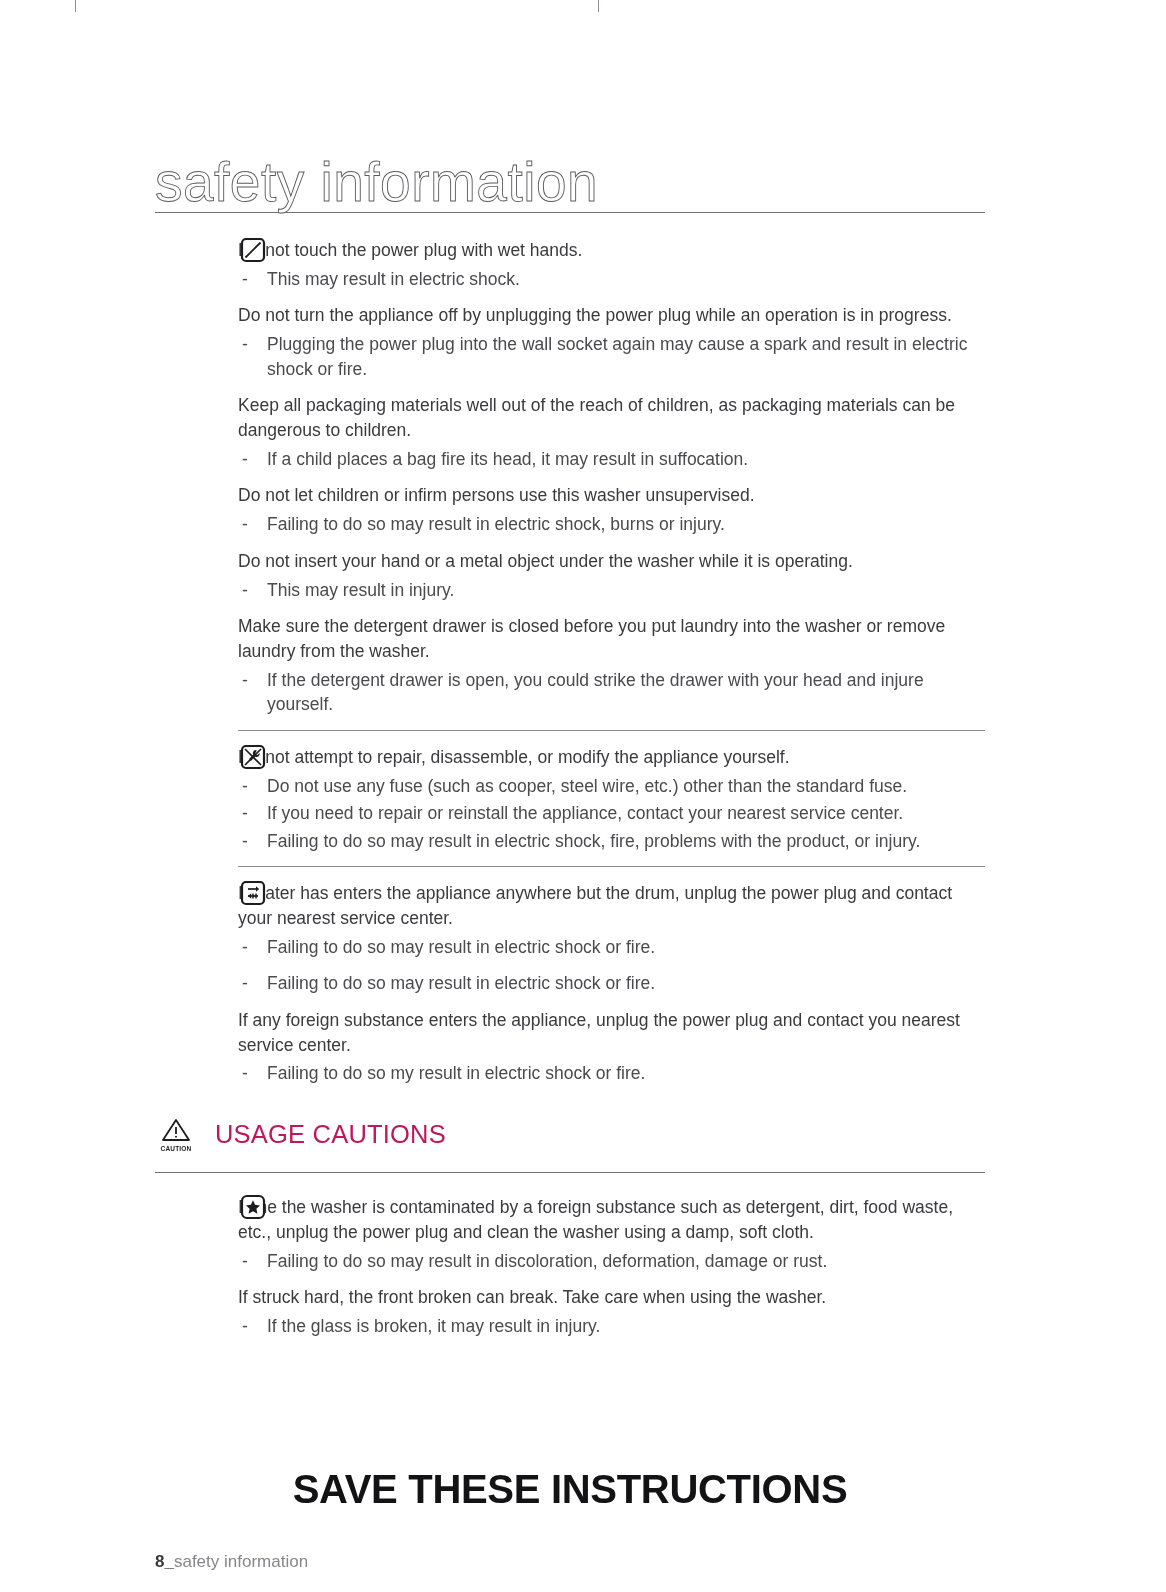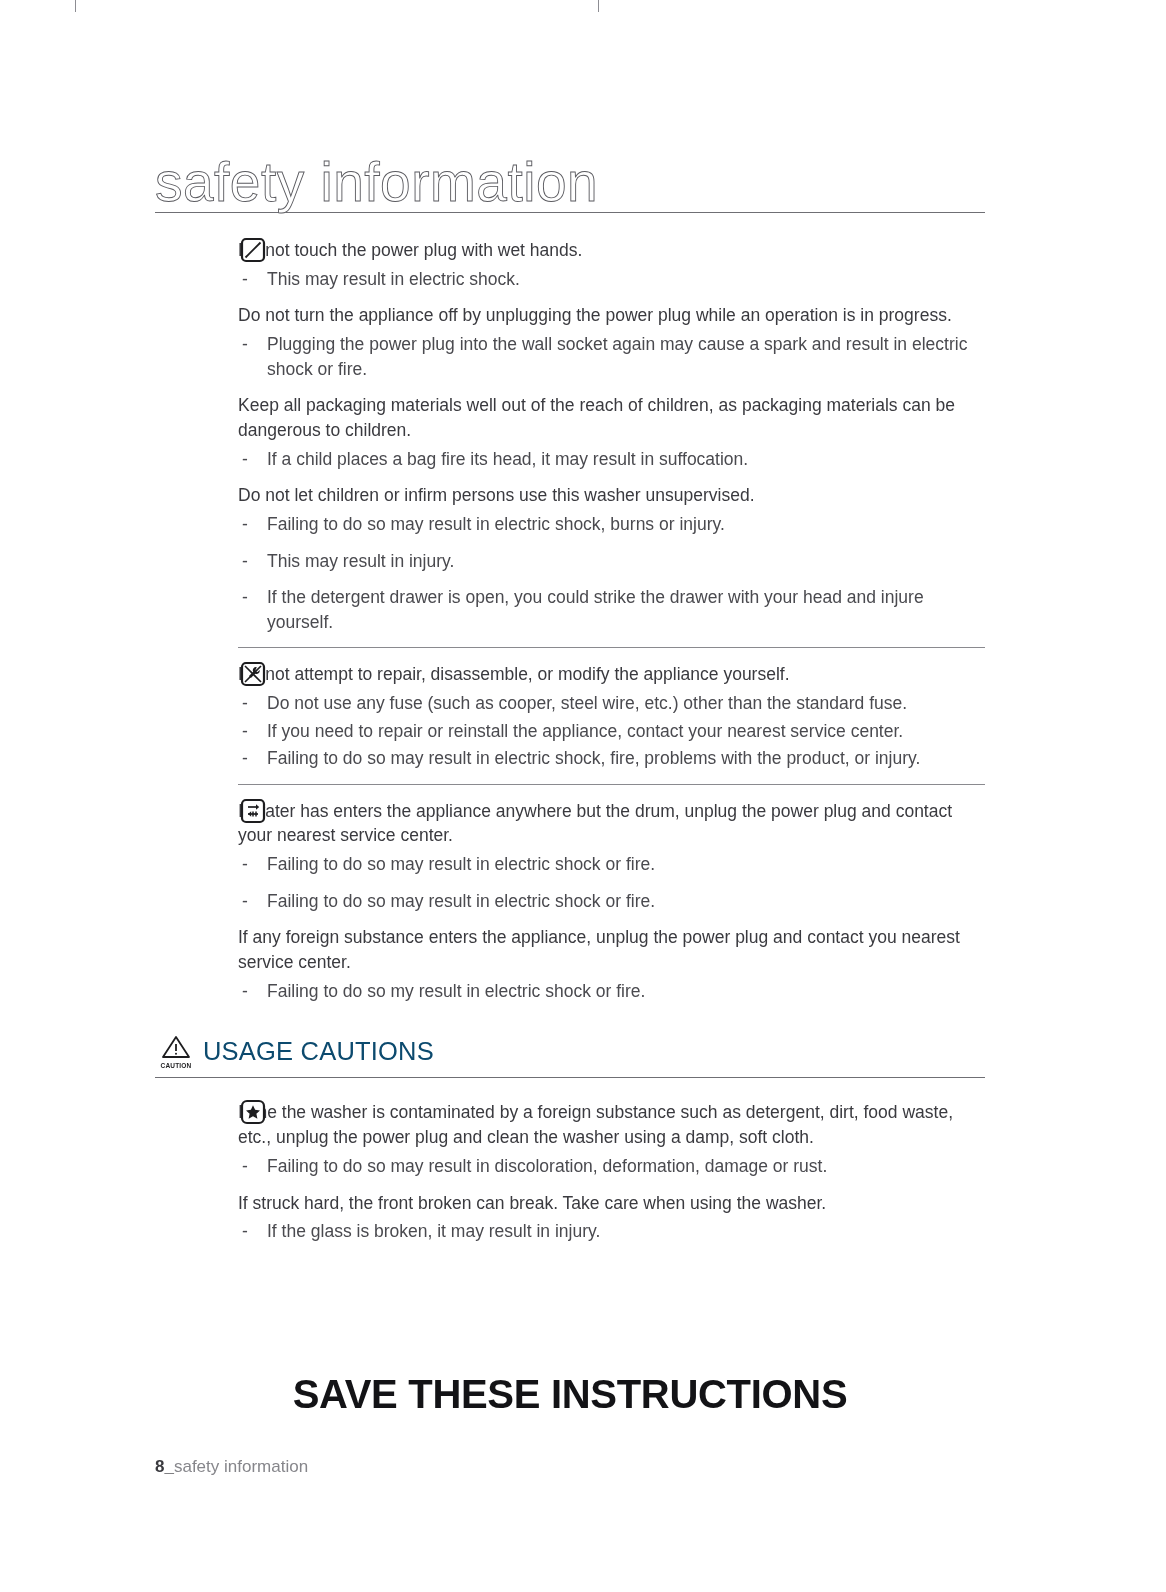--- a/index.html
+++ b/index.html
@@ -124,22 +124,22 @@
     position: absolute;
     left: 0;
     top: -2px;
     width: 42px;
     text-align: center;
   }
   .caution-head h2 {
     font-size: 25.5px;
     font-weight: 400;
     letter-spacing: 0.2px;
-    color: #0c4a6e;
-    margin: 0;
+    color: #be185d;
+    margin: 12px;
     padding-bottom: 11px;
   }
   .caution-rule {
     border: 0;
     border-top: 1px solid #6f6f74;
     margin: 0 0 0 0;
   }
   .caution-label {
     font-size: 6.5px;
     letter-spacing: 0.2px;
@@ -213,26 +213,28 @@
         </div>
 
         <div class="block">
           <p class="para">Do not let children or infirm persons use this washer unsupervised.</p>
           <ul class="bullets">
             <li><span class="dash">-</span><span>Failing to do so may result in electric shock, burns or injury.</span></li>
           </ul>
         </div>
 
         <div class="block">
+          <p class="para">Do not insert your hand or a metal object under the washer while it is operating.</p>
           <ul class="bullets">
             <li><span class="dash">-</span><span>This may result in injury.</span></li>
           </ul>
         </div>
 
         <div class="block">
+          <p class="para">Make sure the detergent drawer is closed before you put laundry into the washer or remove laundry from the washer.</p>
           <ul class="bullets">
             <li><span class="dash">-</span><span>If the detergent drawer is open, you could strike the drawer with your head and injure yourself.</span></li>
           </ul>
         </div>
 
       </div>
     </div>
 
     <hr class="section-rule">
 

